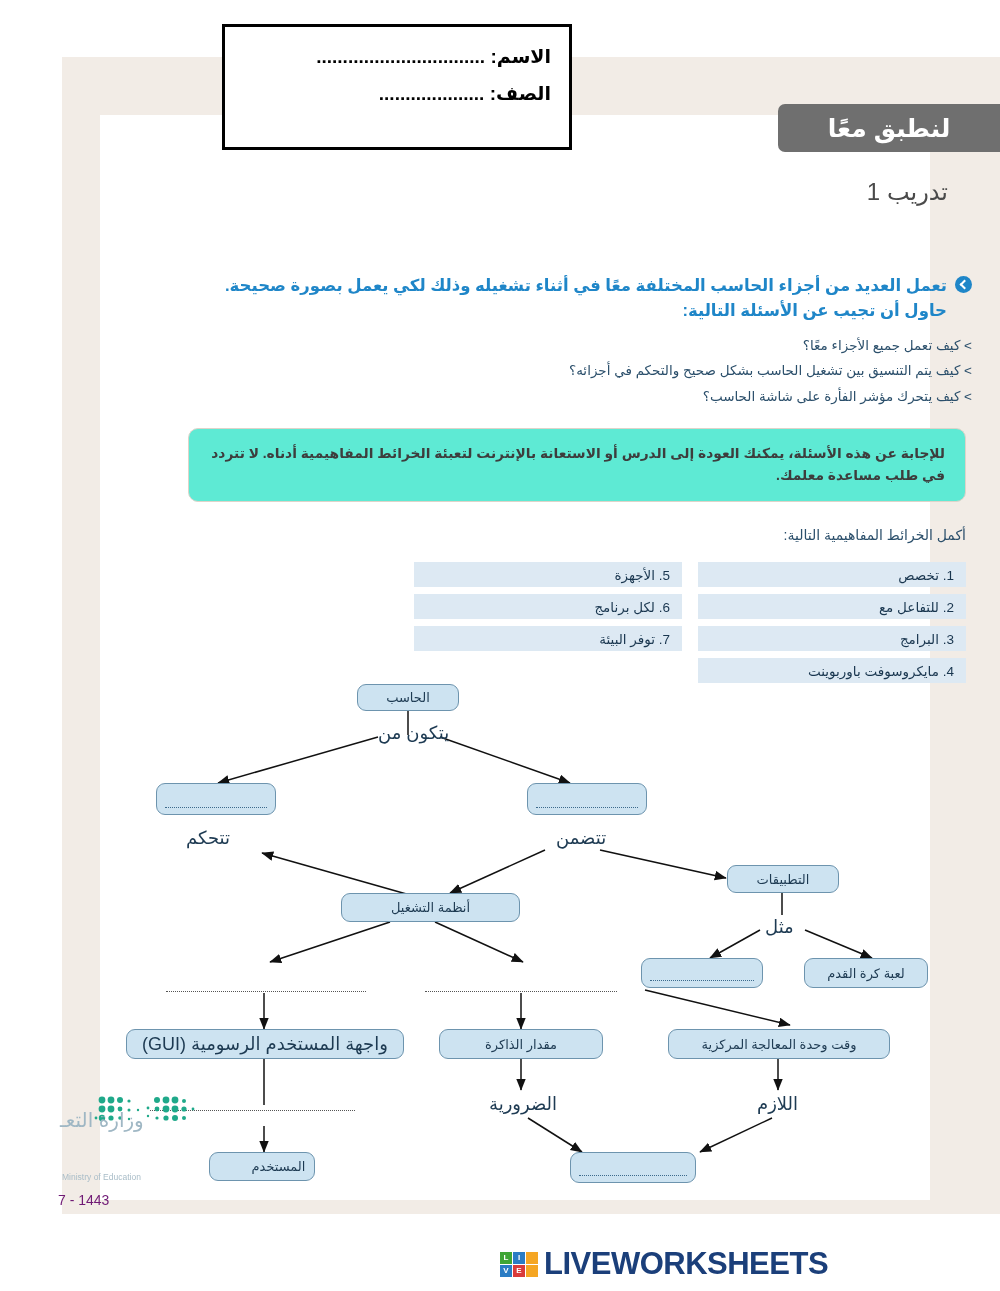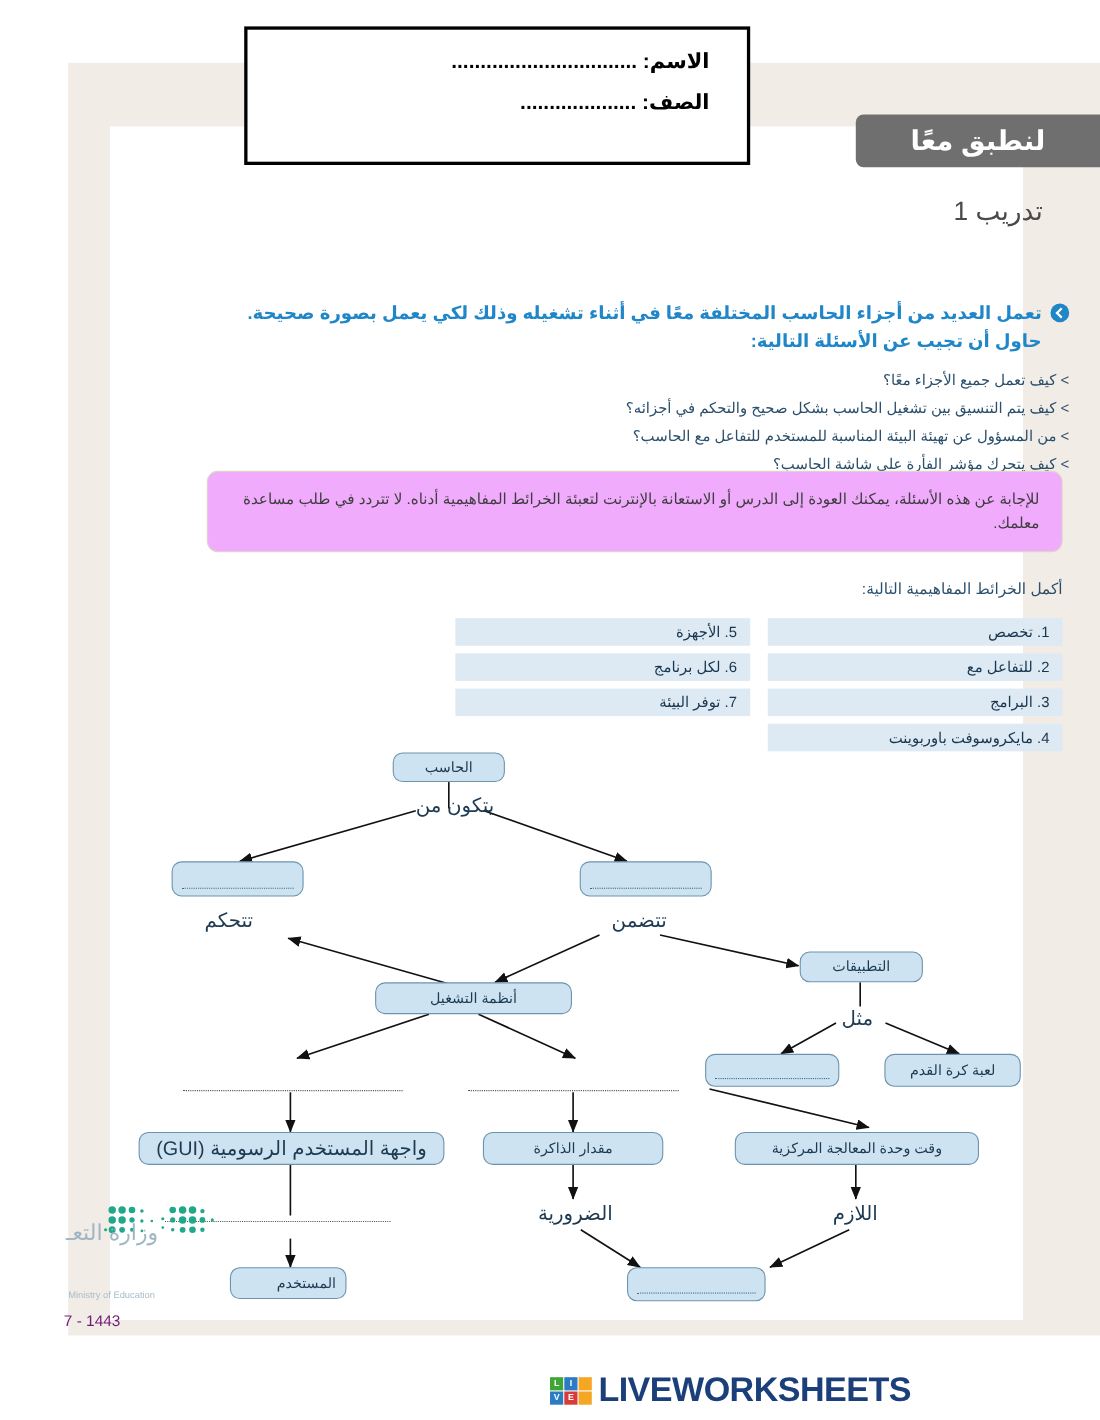--- a/index.html
+++ b/index.html
@@ -29,26 +29,26 @@
     width: 830px;
     height: 1085px;
     background: #ffffff;
   }
 
   
   .namebox {
     position: absolute;
     left: 222px;
     top: 24px;
-    width: 460px;
+    width: 350px;
     height: 126px;
     border: 3px solid #000;
     background: #ffffff;
     z-index: 40;
-    padding: 16px 34px 0 26px;
+    padding: 16px 18px 0 26px;
     text-align: right;
   }
   .namebox .row {
     font-size: 19px;
     font-weight: bold;
     color: #000;
     direction: rtl;
     line-height: 1.5;
     white-space: nowrap;
   }
@@ -133,29 +133,30 @@
     text-align: right;
   }
 
   
   .notebox {
     position: absolute;
     right: 34px;
     top: 428px;
     width: 778px;
     min-height: 68px;
-    background: #f0abfc;
+    background: #5eead4;
     border: 1px solid #ded4c9;
     border-radius: 10px;
     padding: 14px 20px;
     direction: rtl;
     text-align: right;
     font-size: 13.8px;
     color: #3d3d3d;
     line-height: 1.6;
+    font-weight: bold;
   }
 
   
   .bank-title {
     position: absolute;
     right: 34px;
     top: 527px;
     font-size: 14px;
     color: #2b4f6b;
     direction: rtl;
@@ -321,21 +322,20 @@
 <div class="tadreeb">تدريب 1</div>
 
 <div class="intro-wrap">
   <div class="intro-line">
     <span class="circ-icon"></span>
     <span class="intro-text">تعمل العديد من أجزاء الحاسب المختلفة معًا في أثناء تشغيله وذلك لكي يعمل بصورة صحيحة. حاول أن تجيب عن الأسئلة التالية:</span>
   </div>
   <div class="q-list">
     <div class="q-item">&gt; كيف تعمل جميع الأجزاء معًا؟</div>
     <div class="q-item">&gt; كيف يتم التنسيق بين تشغيل الحاسب بشكل صحيح والتحكم في أجزائه؟</div>
-    <div class="q-item">&gt; من المسؤول عن تهيئة البيئة المناسبة للمستخدم للتفاعل مع الحاسب؟</div>
     <div class="q-item">&gt; كيف يتحرك مؤشر الفأرة على شاشة الحاسب؟</div>
   </div>
 </div>
 
 <div class="notebox">للإجابة عن هذه الأسئلة، يمكنك العودة إلى الدرس أو الاستعانة بالإنترنت لتعبئة الخرائط المفاهيمية أدناه. لا تتردد في طلب مساعدة معلمك.</div>
 
 <div class="bank-title">أكمل الخرائط المفاهيمية التالية:</div>
 
 <div class="bank-col right">
   <div class="bank-row">1. تخصص</div>

